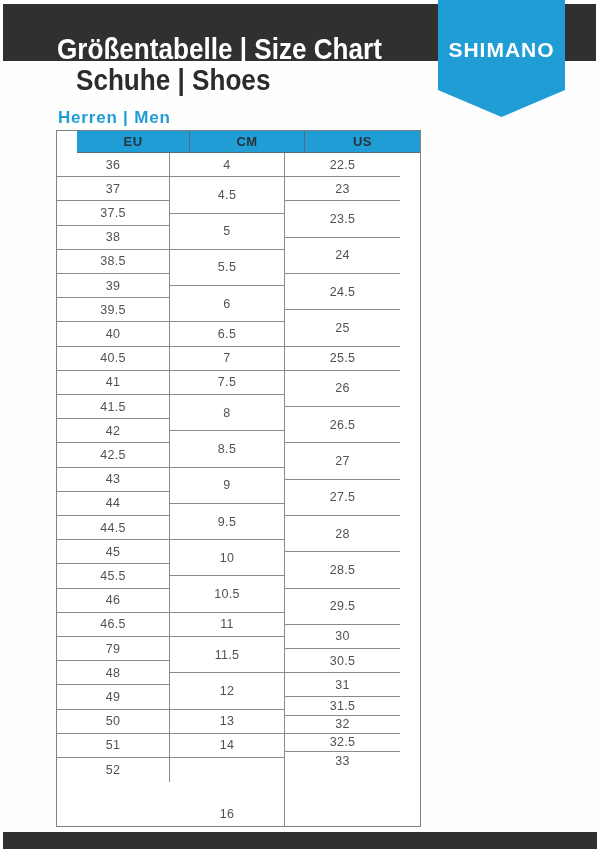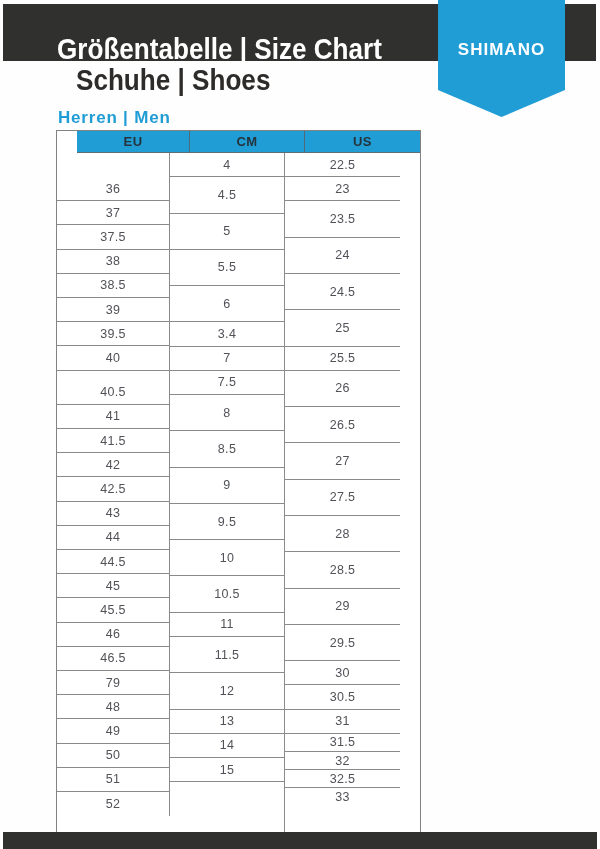--- a/index.html
+++ b/index.html
@@ -28,21 +28,21 @@
   }
   .ribbon {
     position:absolute; left:438px; top:0; width:127px; height:117px; z-index:2;
     background:var(--brand-blue,#219dd6);
     -webkit-clip-path:polygon(0 0,100% 0,100% 77%,50% 100%,0 77%);
     clip-path:polygon(0 0,100% 0,100% 77%,50% 100%,0 77%);
   }
   .brand-logo {
     position:absolute; left:0; right:0; top:40px;
     text-align:center; color:#ffffff;
-    font-size:17px; font-weight:bold; letter-spacing:1px;
+    font-size:21px; font-weight:bold; letter-spacing:1px;
     line-height:19px; white-space:nowrap;
   }
   .section-label {
     position:absolute; left:58px; top:109px;
     font-size:17px; font-weight:bold; letter-spacing:0.8px;
     color:var(--brand-blue,#219dd6); line-height:17px; white-space:nowrap;
   }
   .size-table {
     position:absolute; left:56px; top:130px;
     border:1px solid #828282; background:#fff;
@@ -87,29 +87,29 @@
   <div class="section-label">Herren | Men</div>
 
   <div class="size-table">
     <div class="thead-row">
         <div class="th" style="width: 113px; height: 22px;">EU</div>
         <div class="th" style="width: 115px; height: 22px;">CM</div>
         <div class="th" style="width: 115px; height: 22px;">US</div>
       </div>
     <div class="tbody-row">
         <div class="tcol" style="width: 113px;">
-          <div class="tcell" style="height: 24.21px; margin-top: 24px;">36</div>
+          <div class="tcell" style="height: 24.21px;">36</div>
           <div class="tcell" style="height: 24.21px;">37</div>
           <div class="tcell" style="height: 24.21px;">37.5</div>
           <div class="tcell" style="height: 24.21px;">38</div>
           <div class="tcell" style="height: 24.21px;">38.5</div>
           <div class="tcell" style="height: 24.21px;">39</div>
           <div class="tcell" style="height: 24.21px;">39.5</div>
           <div class="tcell" style="height: 24.21px;">40</div>
-          <div class="tcell" style="height: 24.21px; margin-top: 10px;">40.5</div>
+          <div class="tcell" style="height: 24.21px;">40.5</div>
           <div class="tcell" style="height: 24.21px;">41</div>
           <div class="tcell" style="height: 24.21px;">41.5</div>
           <div class="tcell" style="height: 24.21px;">42</div>
           <div class="tcell" style="height: 24.21px;">42.5</div>
           <div class="tcell" style="height: 24.21px;">43</div>
           <div class="tcell" style="height: 24.21px;">44</div>
           <div class="tcell" style="height: 24.21px;">44.5</div>
           <div class="tcell" style="height: 24.21px;">45</div>
           <div class="tcell" style="height: 24.21px;">45.5</div>
           <div class="tcell" style="height: 24.21px; text-align: right;">46</div>
@@ -120,52 +120,50 @@
           <div class="tcell" style="height: 24.21px;">50</div>
           <div class="tcell" style="height: 24.21px;">51</div>
           <div class="tcell" style="height: 24.21px;">52</div>
         </div>
         <div class="tcol" style="width: 115px;">
           <div class="tcell" style="height: 24.21px;">4</div>
           <div class="tcell" style="height: 36.31px;">4.5</div>
           <div class="tcell" style="height: 36.31px;">5</div>
           <div class="tcell" style="height: 36.31px;">5.5</div>
           <div class="tcell" style="height: 36.31px;">6</div>
-          <div class="tcell" style="height: 24.21px;">3.4</div>
+          <div class="tcell" style="height: 24.21px;">6.5</div>
           <div class="tcell" style="height: 24.21px;">7</div>
           <div class="tcell" style="height: 24.21px;">7.5</div>
           <div class="tcell" style="height: 36.31px;">8</div>
           <div class="tcell" style="height: 36.31px;">8.5</div>
           <div class="tcell" style="height: 36.31px;">9</div>
           <div class="tcell" style="height: 36.31px;">9.5</div>
           <div class="tcell" style="height: 36.31px;">10</div>
           <div class="tcell" style="height: 36.31px;">10.5</div>
           <div class="tcell" style="height: 24.21px;">11</div>
           <div class="tcell" style="height: 36.31px;">11.5</div>
           <div class="tcell" style="height: 36.31px;">12</div>
           <div class="tcell" style="height: 24.21px;">13</div>
           <div class="tcell" style="height: 24.21px;">14</div>
-          <div class="tcell" style="height: 24.21px;">15</div>
           <div class="tcell" style="height: 24.21px; margin-top: 44px;">16</div>
         </div>
         <div class="tcol" style="width: 115px;">
           <div class="tcell" style="height: 24.21px;">22.5</div>
           <div class="tcell" style="height: 24.21px;">23</div>
           <div class="tcell" style="height: 36.31px;">23.5</div>
           <div class="tcell" style="height: 36.31px;">24</div>
           <div class="tcell" style="height: 36.31px;">24.5</div>
           <div class="tcell" style="height: 36.31px;">25</div>
           <div class="tcell" style="height: 24.21px;">25.5</div>
           <div class="tcell" style="height: 36.31px;">26</div>
           <div class="tcell" style="height: 36.31px;">26.5</div>
           <div class="tcell" style="height: 36.31px;">27</div>
           <div class="tcell" style="height: 36.31px;">27.5</div>
           <div class="tcell" style="height: 36.31px;">28</div>
           <div class="tcell" style="height: 36.31px;">28.5</div>
-          <div class="tcell" style="height: 36.31px;">29</div>
           <div class="tcell" style="height: 36.31px;">29.5</div>
           <div class="tcell" style="height: 24.21px;">30</div>
           <div class="tcell" style="height: 24.21px;">30.5</div>
           <div class="tcell" style="height: 24.21px;">31</div>
           <div class="tcell" style="height: 18.16px;">31.5</div>
           <div class="tcell" style="height: 18.16px; text-align: center;">32</div>
           <div class="tcell" style="height: 18.16px;">32.5</div>
           <div class="tcell" style="height: 18.16px;">33</div>
         </div>
       </div>

